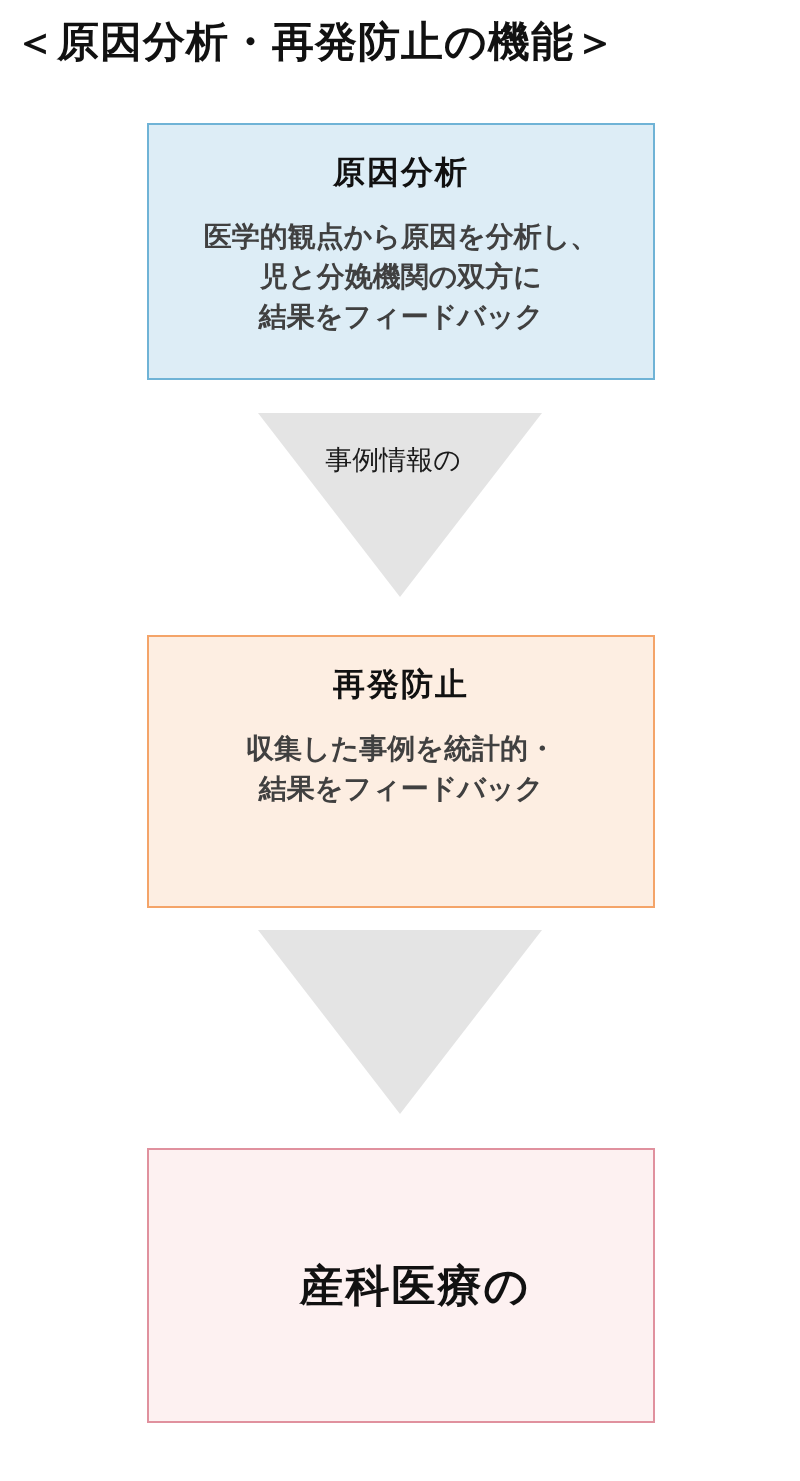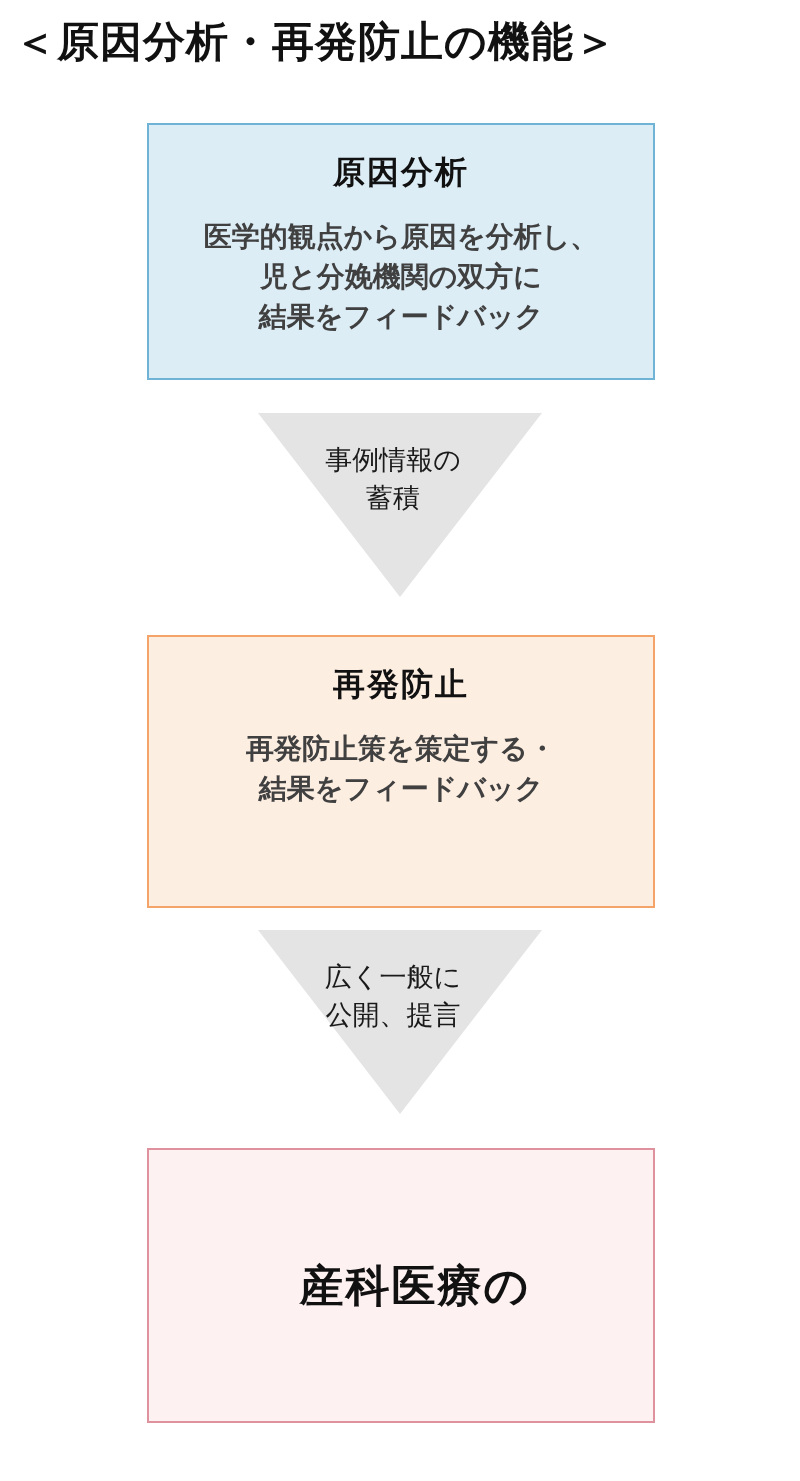--- a/index.html
+++ b/index.html
@@ -117,38 +117,33 @@
       <div>医学的観点から原因を分析し、</div>
       <div>児と分娩機関の双方に</div>
       <div>結果をフィードバック</div>
     </div>
   </div>
 
   <div class="tri-wrap arrow-1">
     <div class="tri-shape"></div>
     <div class="tri-label">
       <div>事例情報の</div>
-      <div>蓄積</div>
     </div>
   </div>
 
   <div class="flow-box box-recurrence">
     <div class="box-heading">再発防止</div>
     <div class="box-body">
-      <div>再発防止策を策定する・</div>
+      <div>収集した事例を統計的・</div>
       <div>結果をフィードバック</div>
     </div>
   </div>
 
   <div class="tri-wrap arrow-2">
     <div class="tri-shape"></div>
-    <div class="tri-label">
-      <div>広く一般に</div>
-      <div>公開、提言</div>
-    </div>
   </div>
 
   <div class="flow-box box-outcome">
     <div class="outcome-heading">
       <div>産科医療の</div>
     </div>
   </div>
 
 </div>
 

